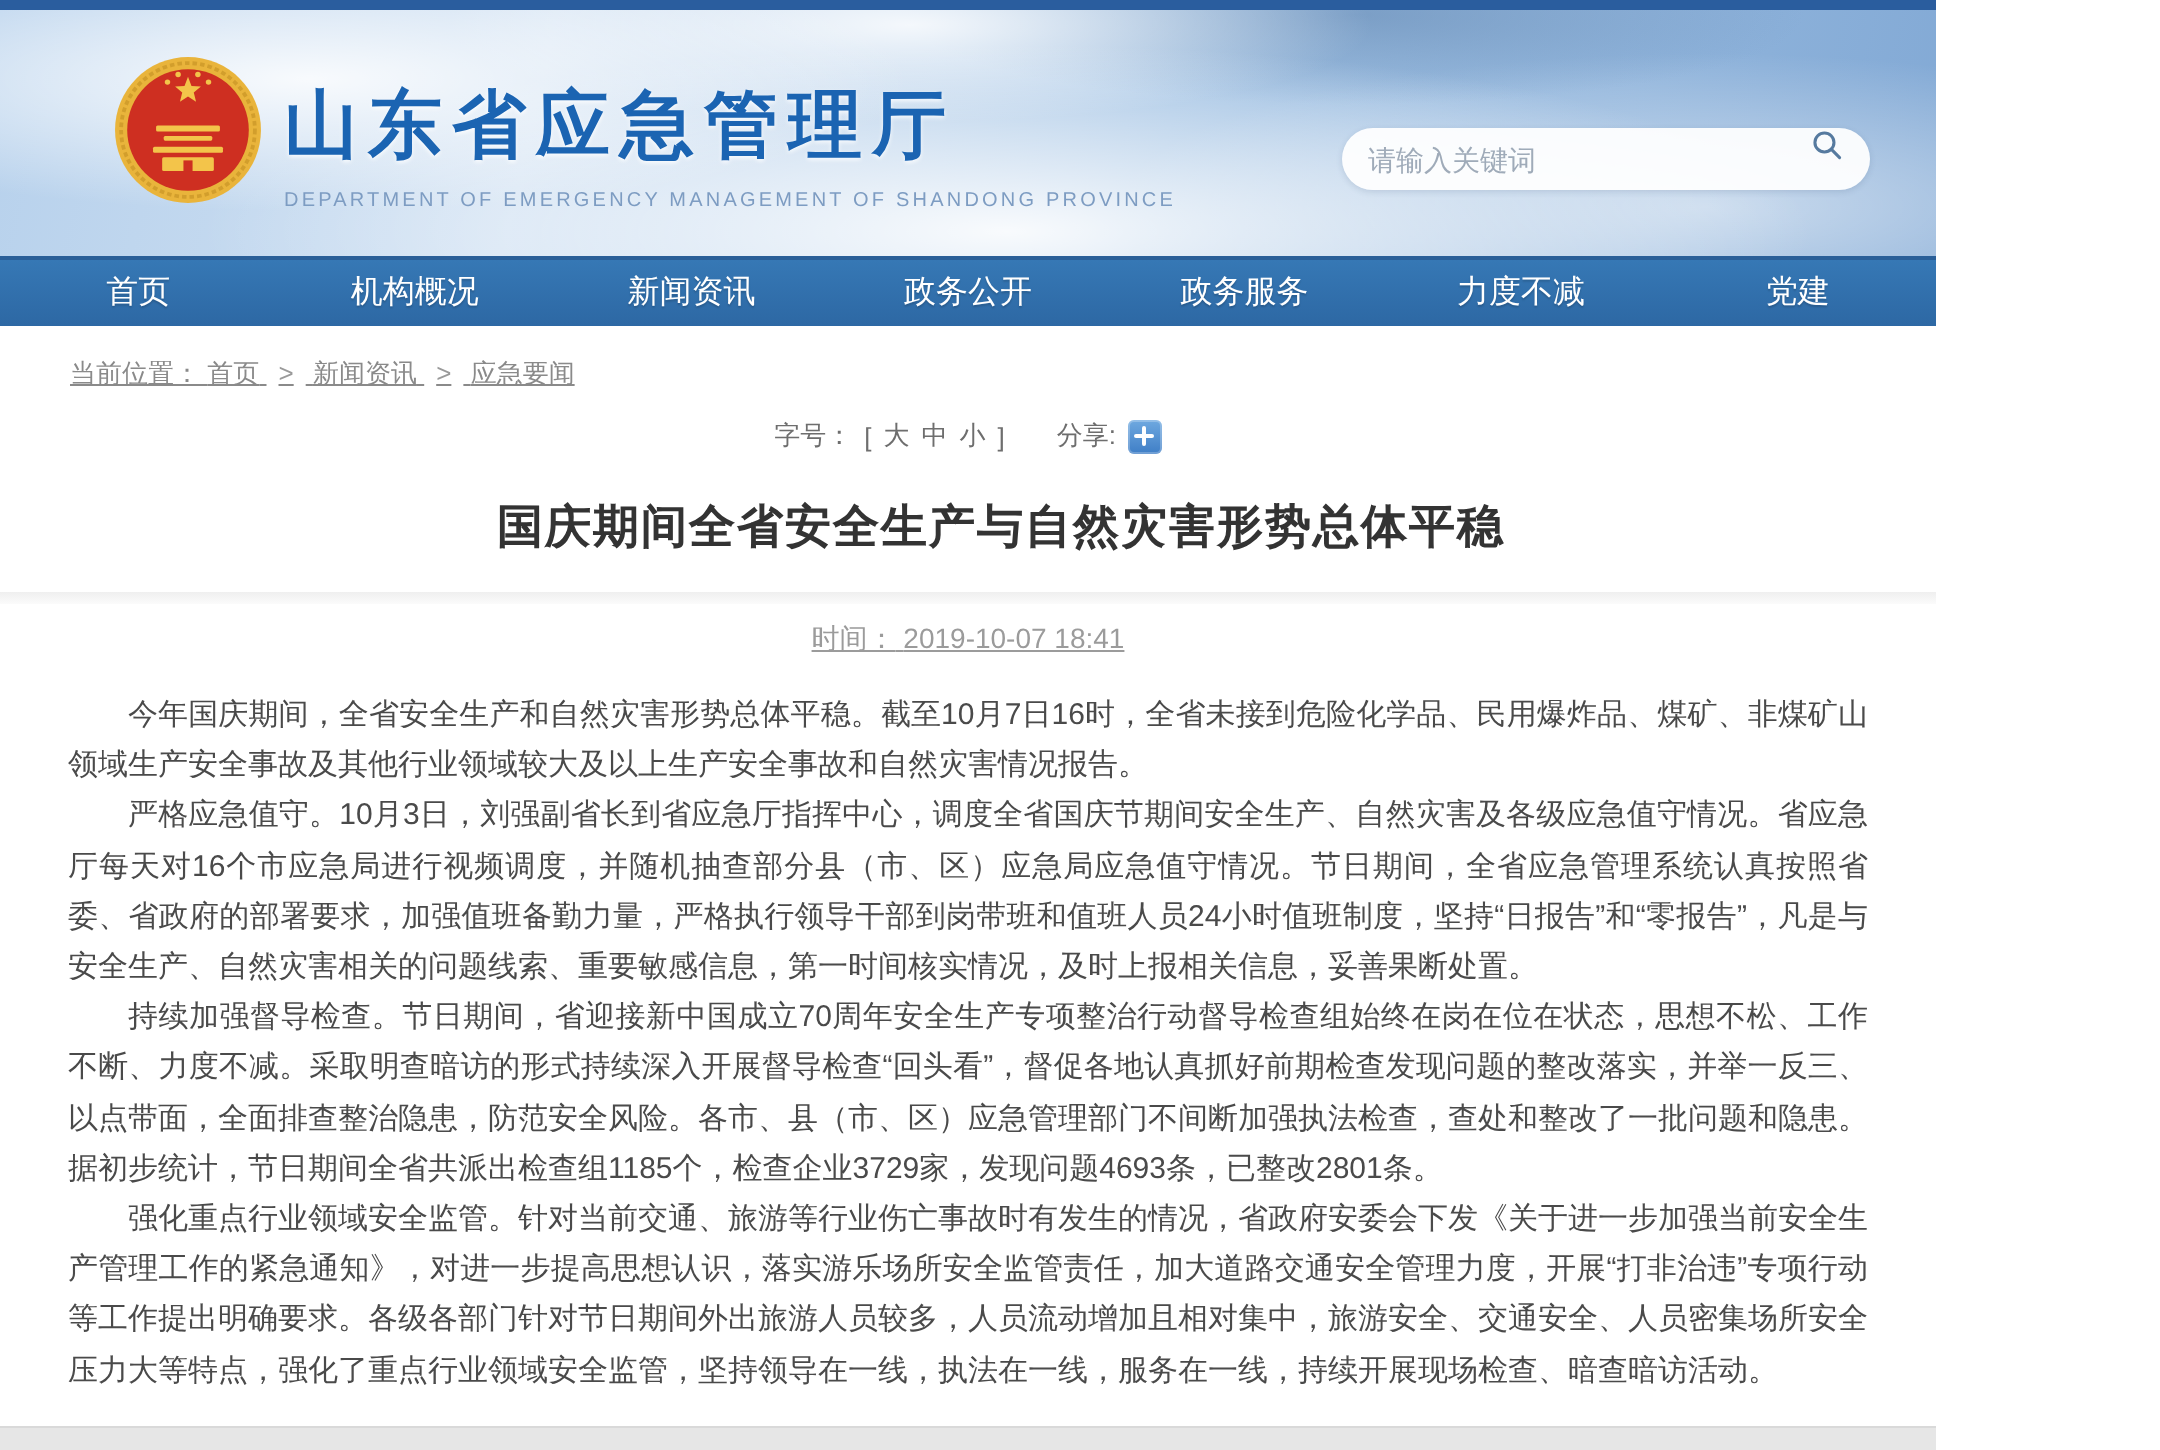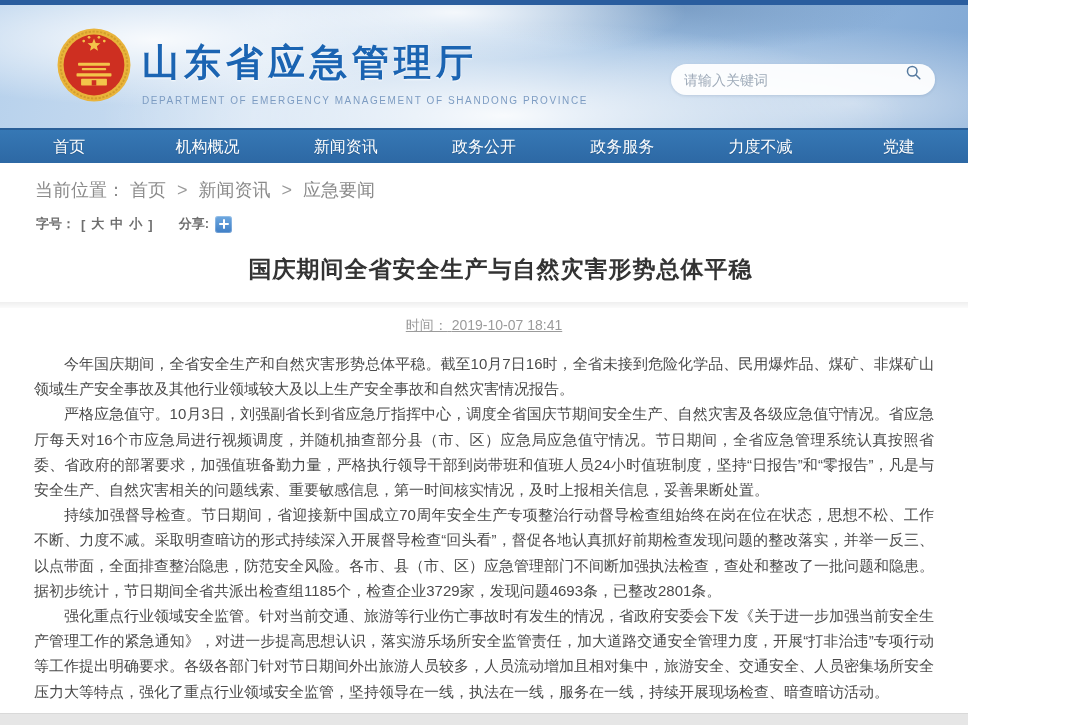--- a/index.html
+++ b/index.html
@@ -42,28 +42,28 @@
     height:35px; display:flex; align-items:stretch;
     background:linear-gradient(180deg,#3678b5 0%,#2d68a4 100%);
     border-top:2px solid #2a5f98;
   }
   .nav-item {
     flex:1; color:#fff; font-size:16px; text-align:center; line-height:33px;
     cursor:pointer; text-shadow:0 1px 1px rgba(0,0,0,.18);
   }
 
   
-  .breadcrumb { padding:15px 35px 0; font-size:18px; color:#8a8a8a; }
+  .breadcrumb { padding:15px 35px 0; font-size:13px; color:#8a8a8a;text-decoration:underline; }
   .breadcrumb .crumb-link { cursor:pointer; }
   .breadcrumb .sep { margin:0 6px; color:#9a9a9a; }
 
   
   .toolbar {
-    display:flex; justify-content:flex-start; align-items:center;
-    padding:13px 36px 0; font-size:13px; color:#6e6e6e;font-weight:bold;
+    display:flex; justify-content:center; align-items:center;
+    padding:13px 36px 0; font-size:13px; color:#6e6e6e;
   }
   .toolbar .fs-group { display:flex; align-items:center; gap:6px; }
   .toolbar .fs-size { cursor:pointer; }
   .toolbar .share-label { margin-left:26px; margin-right:6px; }
   .share-btn {
     position:relative; width:17px; height:17px; border-radius:3px; cursor:pointer;
     background:linear-gradient(180deg,#6fa9e0 0%,#3f7ec6 100%);
     box-shadow:inset 0 0 0 1px rgba(255,255,255,.25);
   }
   .share-btn::before, .share-btn::after { content:""; position:absolute; background:#fff; border-radius:1px; }

